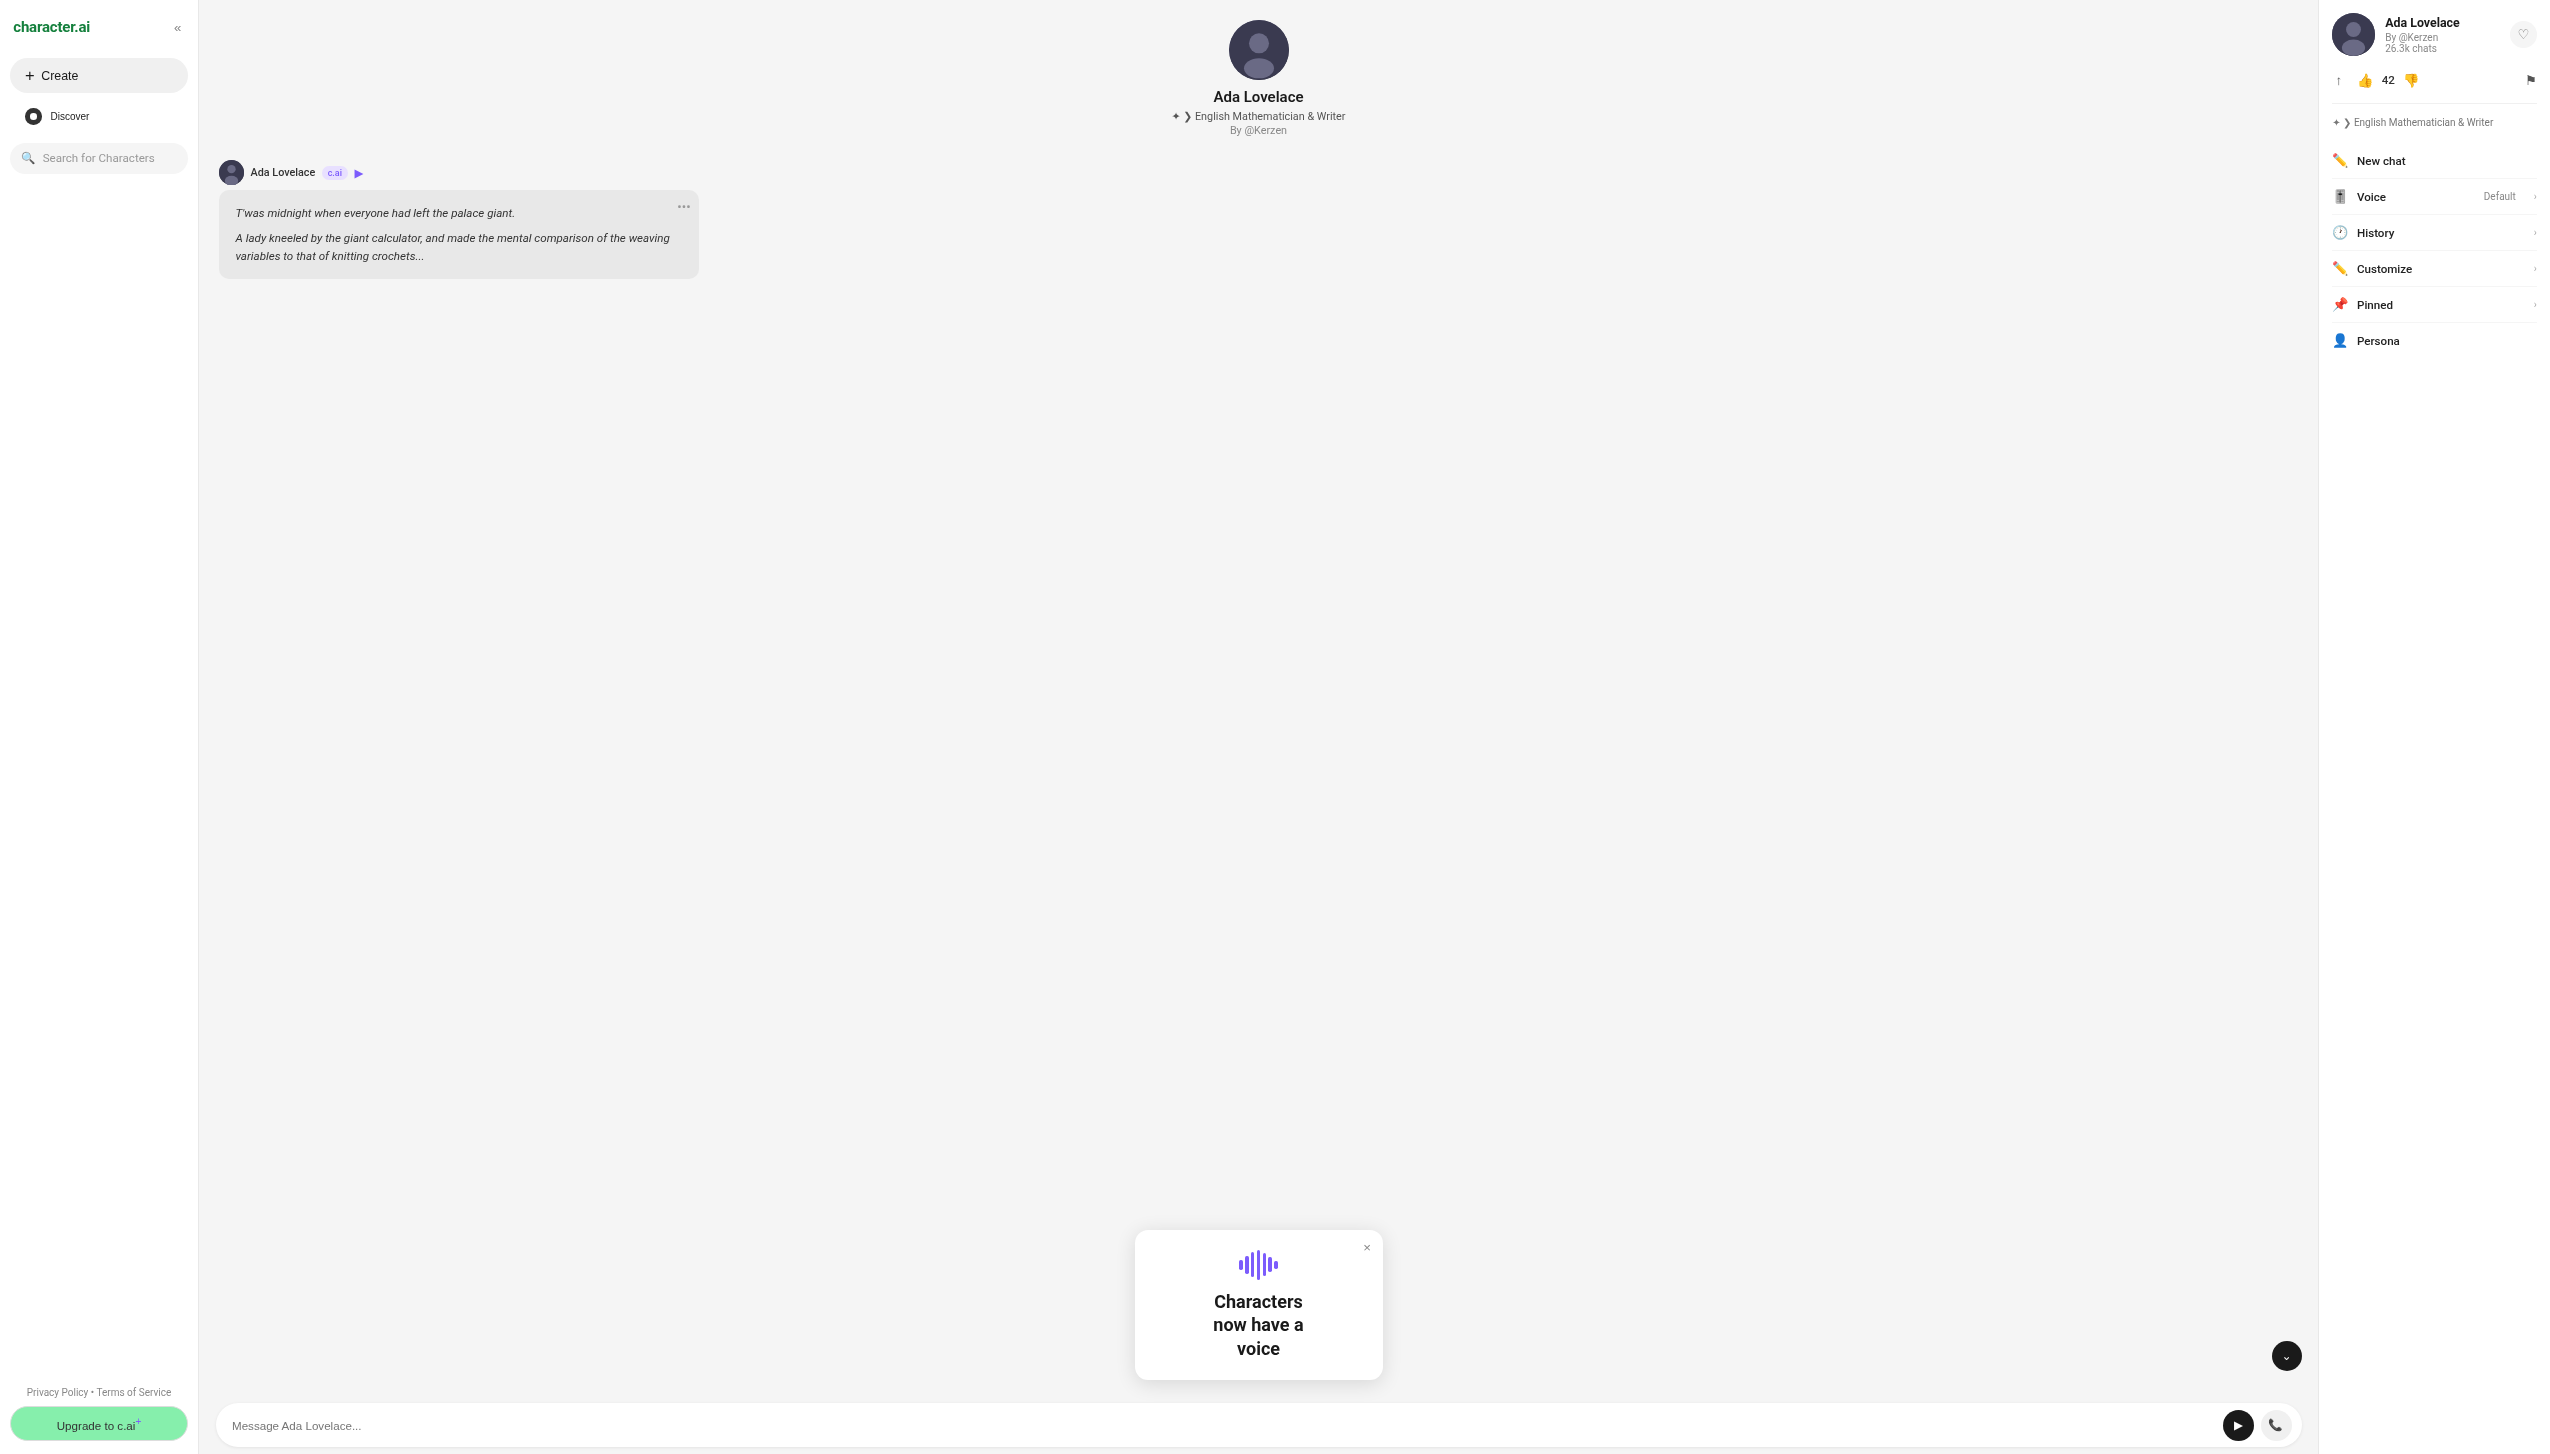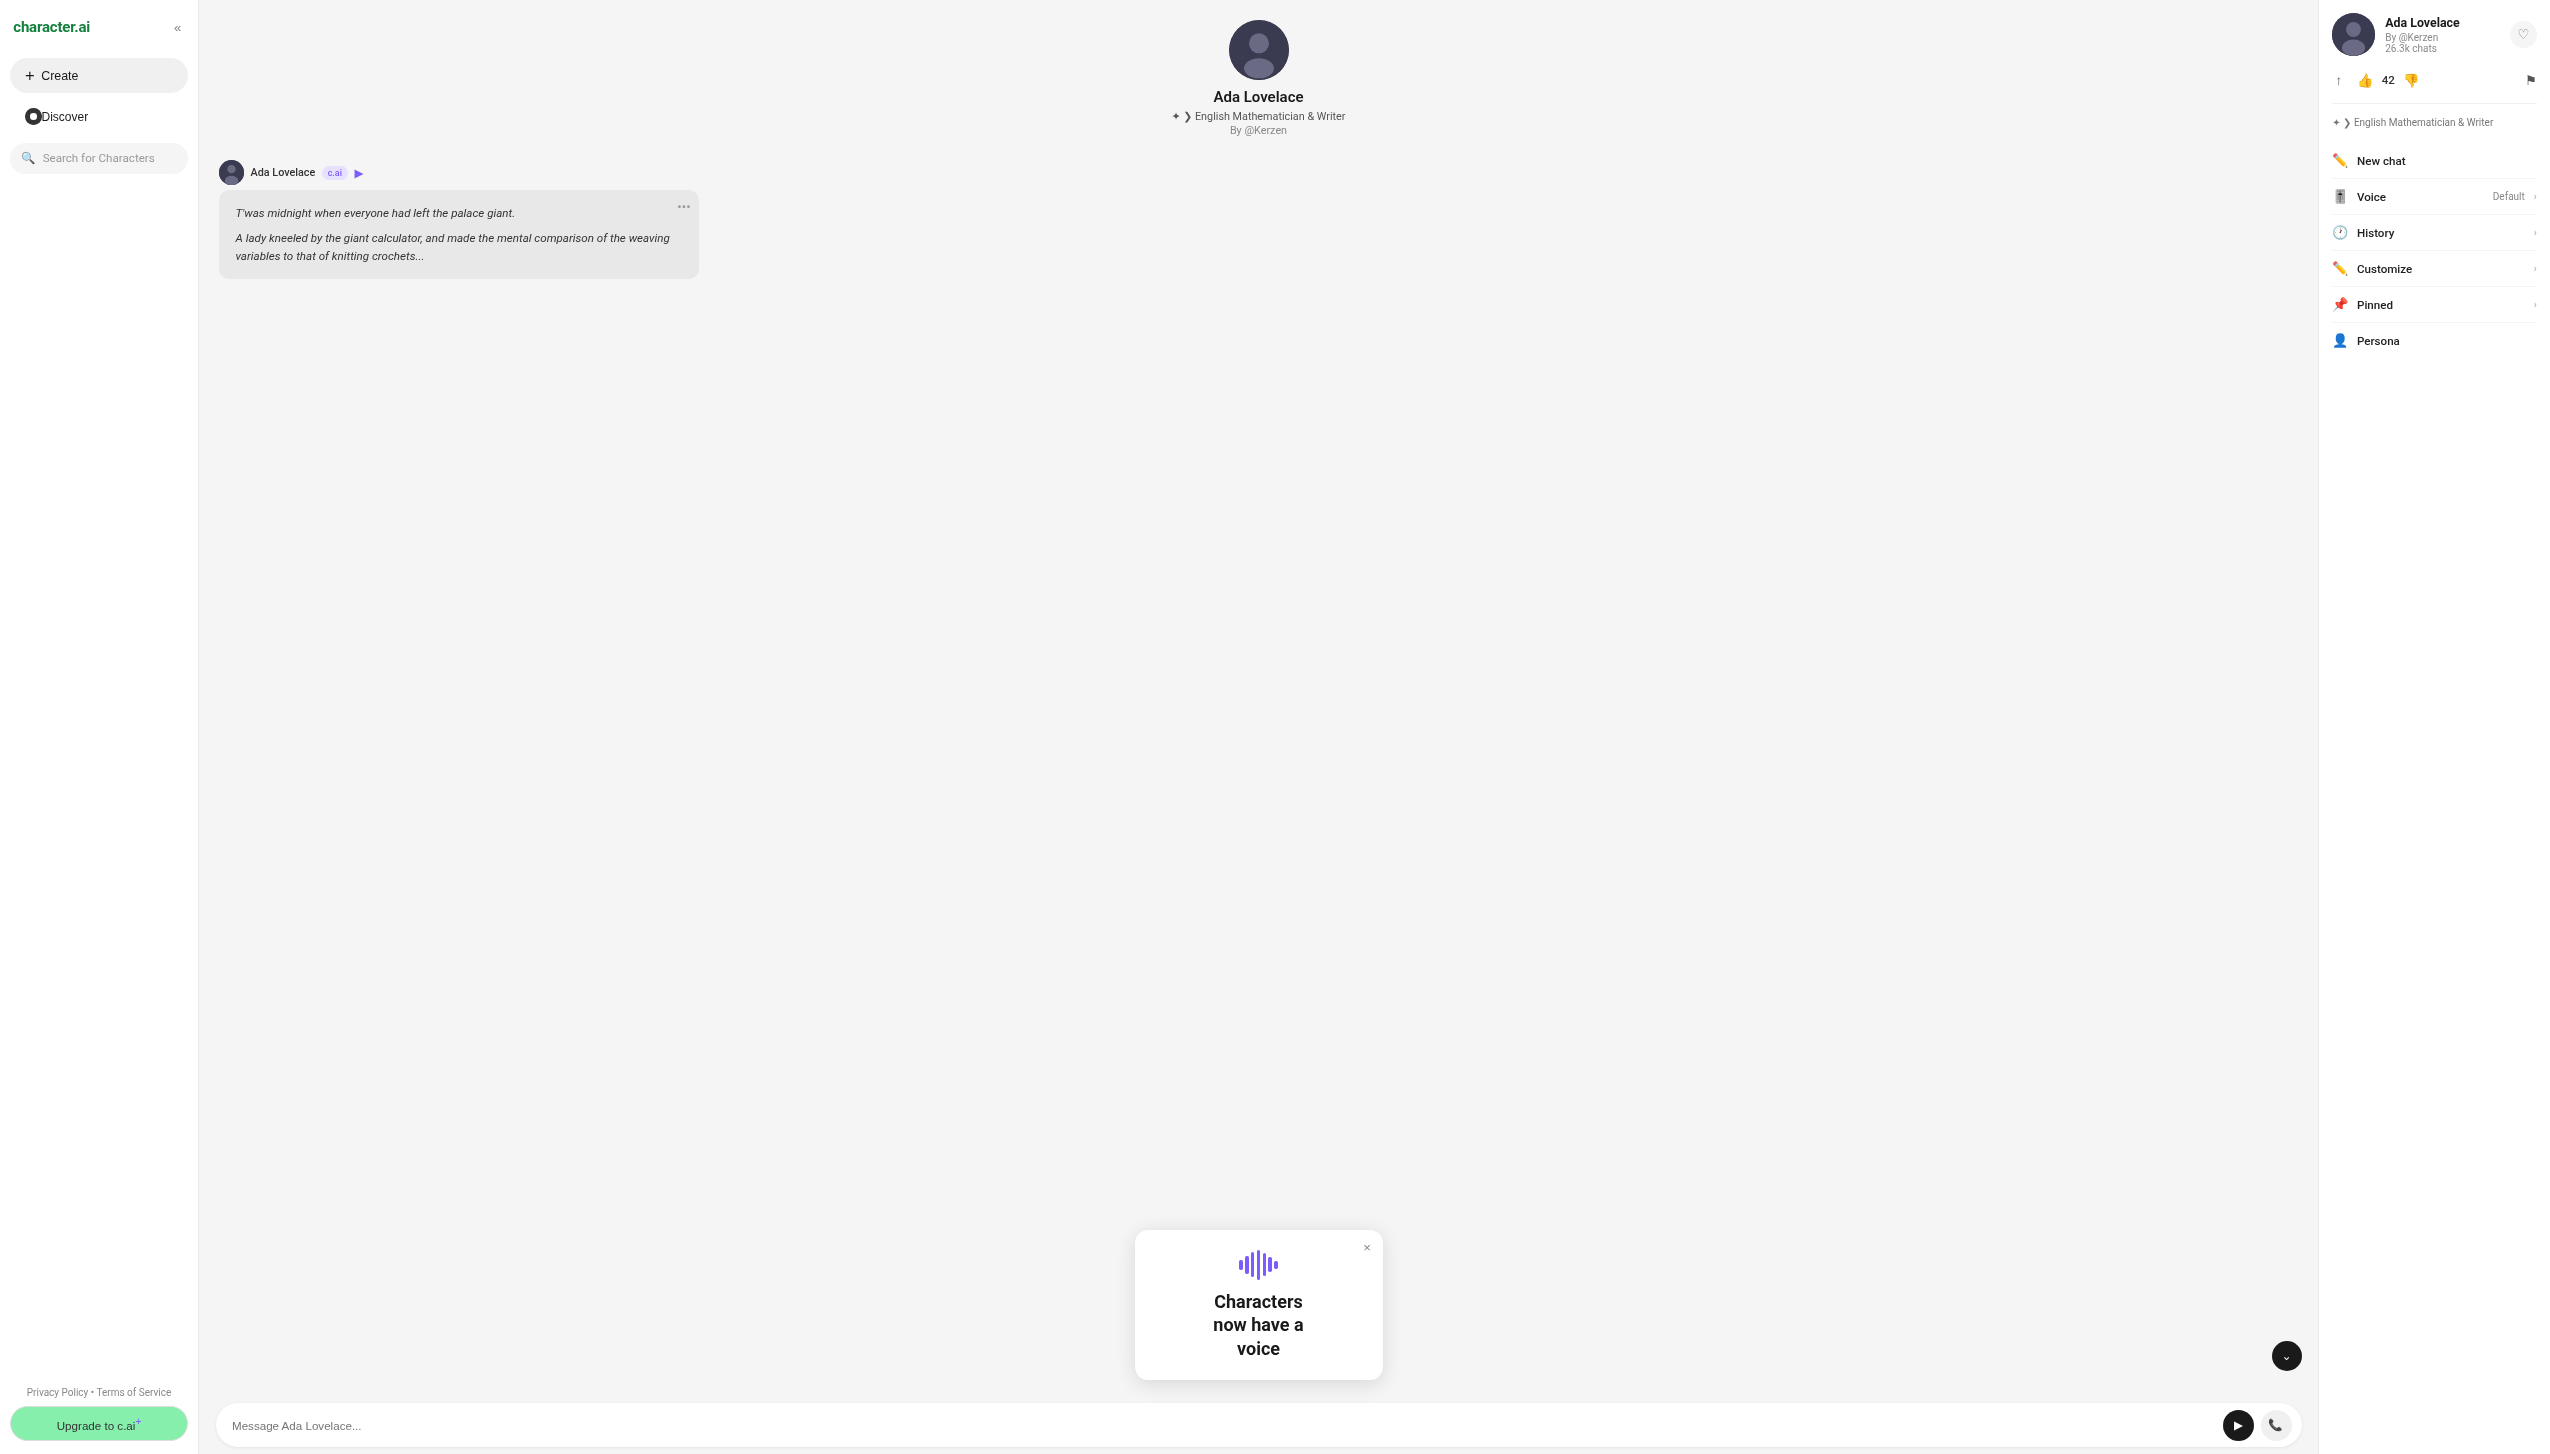--- a/index.html
+++ b/index.html
@@ -58,26 +58,26 @@
       width: 100%;
       color: #1a1a1a;
     }
     .create-btn .plus-icon {
       font-size: 16.5px;
       font-weight: 300;
     }
     .discover-btn {
       display: flex;
       align-items: center;
-      gap: 0;
+      gap: 9px;
       background: none;
       border: none;
       border-radius: 20px;
       padding: 8.3px 15px;
-      font-size: 12px;
+      font-size: 10px;
       font-weight: 500;
       cursor: pointer;
       margin-bottom: 10px;
       width: 100%;
       color: #1a1a1a;
     }
     .discover-icon {
       width: 16.5px;
       height: 16.5px;
       border-radius: 50%;
@@ -497,21 +497,21 @@
     }
     .rp-menu-icon {
       font-size: 13.2px;
       color: #555;
       width: 16.5px;
       text-align: center;
     }
     .rp-menu-right {
       display: flex;
       align-items: flex-start;
-      gap: 9px;
+      gap: 18px;
       color: #888;
       font-size: 10.8px;
     }
     .rp-chevron {
       font-size: 10px;
       color: #aaa;
     }
     .rp-default-tag {
       font-size: 10px;
       color: #888;

